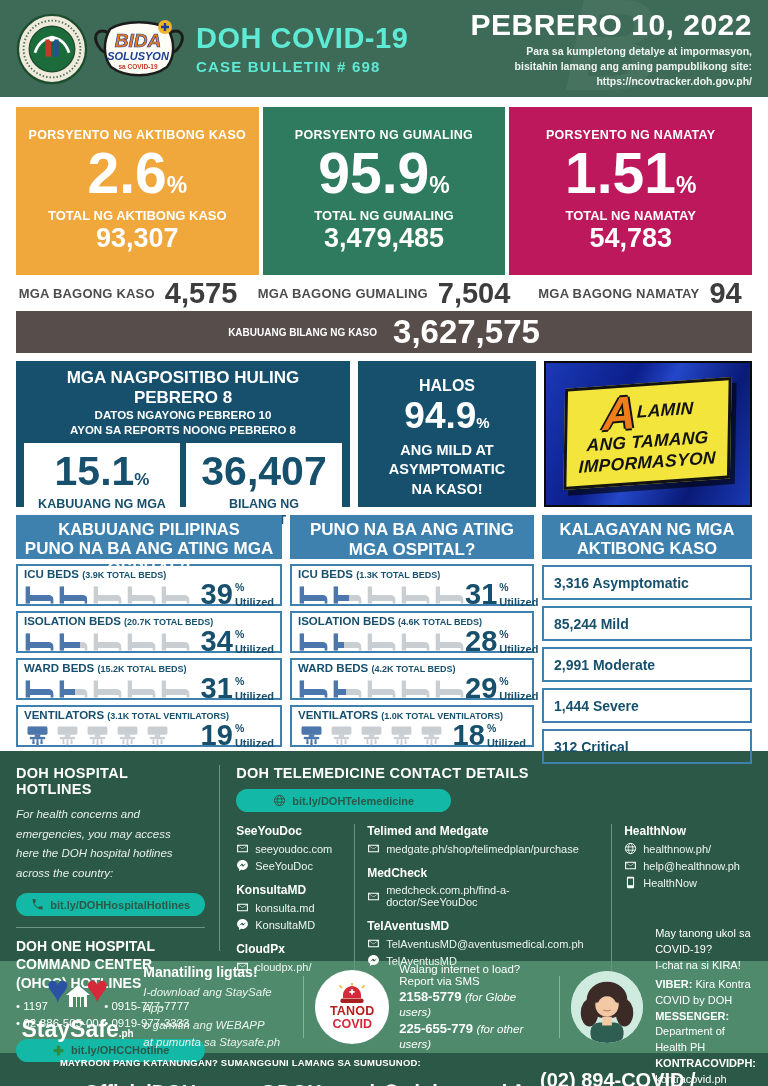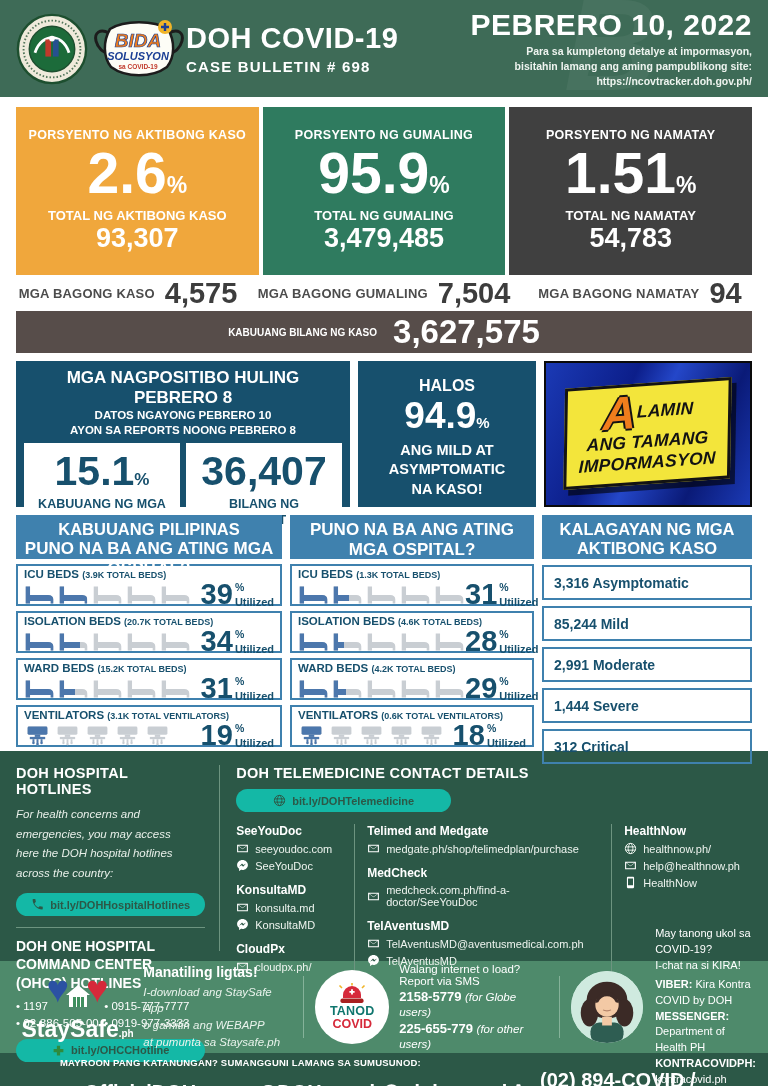--- a/index.html
+++ b/index.html
@@ -4,21 +4,21 @@
 <style>
   * { margin:0; padding:0; box-sizing:border-box; }
   body { font-family:"Liberation Sans", sans-serif; background:#fff; }
   .page { width:768px; height:1086px; background:#fff; overflow:hidden; position:relative; }
 
   
   .hdr { height:97px; background:#3e6b57; display:flex; align-items:center; padding:0 16px; position:relative; overflow:hidden; }
   .wm { position:absolute; right:110px; top:-30px; font-size:130px; font-weight:bold; font-style:italic; color:rgba(255,255,255,0.05); pointer-events:none; }
   .seal { width:72px; height:72px; flex:0 0 auto; }
   .bida { width:94px; height:64px; margin-left:4px; flex:0 0 auto; }
-  .hdr-title { color:#ffffff; }
+  .hdr-title { margin-left:10px; color:#5eead4; }
   .hdr-title .t1 { font-size:29px; font-weight:bold; letter-spacing:.5px; }
   .hdr-title .t2 { font-size:15px; font-weight:bold; letter-spacing:1.2px; margin-top:3px; }
   .hdr-right { margin-left:auto; text-align:right; color:#fff; position:relative; }
   .hdr-date { font-size:30px; font-weight:bold; letter-spacing:.5px; }
   .hdr-note { font-size:10.5px; font-weight:bold; line-height:1.4; margin-top:2px; color:#eef4ef; }
 
   
   .cards { display:flex; gap:4px; padding:10px 16px 0;align-items:flex-end; }
   .card { flex:1; height:168px; color:#fff; text-align:center; display:flex; flex-direction:column; justify-content:center; }
   .card .lab { font-size:12.5px; font-weight:bold; letter-spacing:.3px; }
@@ -122,21 +122,21 @@
   .hearts .h.red { right:2px; color:#d6293a; }
   .hearts svg { position:absolute; left:20px; top:10px; }
   .ssword { font-size:23px; font-weight:bold; line-height:1; margin-top:2px; }
   .ssword .ph { font-size:10px; font-weight:bold; }
   .ss-text { width:168px; font-size:11.5px; }
   .ss-text .b { font-size:14px; font-weight:bold; margin-bottom:4px; }
   .ss-text .i { font-style:italic; color:#e9f3ec; line-height:1.45; }
   .sdiv { width:1px; height:62px; background:#85b299; margin:0 11px; flex:0 0 auto; }
   .tanod { width:74px; height:74px; border-radius:50%; background:#fff; display:flex; flex-direction:column;
     align-items:center; justify-content:center; flex:0 0 auto; }
-  .tanod .t1 { color:#0f766e; font-weight:bold; font-size:12.5px; line-height:1.05; letter-spacing:.2px; }
+  .tanod .t1 { color:#b91c1c; font-weight:bold; font-size:12.5px; line-height:1.05; letter-spacing:.2px; }
   .tanod .t2 { color:#d6293a; font-weight:bold; font-size:12.5px; line-height:1.05; }
   .tanod-text { margin-left:10px; width:168px; font-size:11.5px; }
   .tanod-text .sms { font-size:13px; font-weight:bold; margin-top:2px; }
   .tanod-text .nt { font-weight:normal; font-style:italic; font-size:11.5px; }
   .kira-av { width:72px; height:72px; border-radius:50%; overflow:hidden; flex:0 0 auto; background:#cfeadf; }
   .kira-text { margin-left:12px; flex:1; font-size:11px; line-height:1.45; }
   .kira-text .bl { font-weight:bold; }
 
   
   .fbar { background:#2c5847; color:#fff; height:44px; padding:4px 0 0; }
@@ -220,21 +220,21 @@
       <div class="big"><span>2.6</span><span class="pc">%</span></div>
       <div class="tlab">TOTAL NG AKTIBONG KASO</div>
       <div class="tval">93,307</div>
     </div>
     <div class="card" style="background: rgb(47, 123, 95);">
       <div class="lab">PORSYENTO NG GUMALING</div>
       <div class="big"><span>95.9</span><span class="pc">%</span></div>
       <div class="tlab">TOTAL NG GUMALING</div>
       <div class="tval">3,479,485</div>
     </div>
-    <div class="card" style="background: #404040;">
+    <div class="card" style="background: #be185d;">
       <div class="lab">PORSYENTO NG NAMATAY</div>
       <div class="big"><span>1.51</span><span class="pc">%</span></div>
       <div class="tlab">TOTAL NG NAMATAY</div>
       <div class="tval">54,783</div>
     </div>
   </section>
 
   <section class="newrow">
     <div class="newitem">
       <span class="nl">MGA BAGONG KASO</span>
@@ -683,21 +683,21 @@
           <div class="pct">
               <span class="pn">29</span>
               <span class="pside">
                 <span class="pc">%</span>
                 <span class="ut">Utilized</span>
               </span>
             </div>
         </div>
       </div>
       <div class="bedrow">
-        <div class="top"><span>VENTILATORS</span> <span class="tot">(0.6K TOTAL VENTILATORS)</span></div>
+        <div class="top"><span>VENTILATORS</span> <span class="tot">(1.0K TOTAL VENTILATORS)</span></div>
         <div class="bot">
           <div class="icons">
               <span class="icon" style="width:27px">
                 <svg width="27" height="20" viewBox="0 0 30 22">
                   <rect x="4" y="0.5" width="22" height="9" rx="1.5"></rect>
                   <rect x="12" y="9.5" width="6" height="2.5"></rect>
                   <rect x="6.5" y="12" width="17" height="2.5"></rect>
                   <path d="M9.5 14.5v3.2a1.4 1.4 0 1 0 2 0v-3.2zM14 14.5v4.4a1.4 1.4 0 1 0 2 0v-4.4zM18.5 14.5v3.2a1.4 1.4 0 1 0 2 0v-3.2z"></path>
                 </svg>
                 <span class="fillwrap" style="width:90%">

